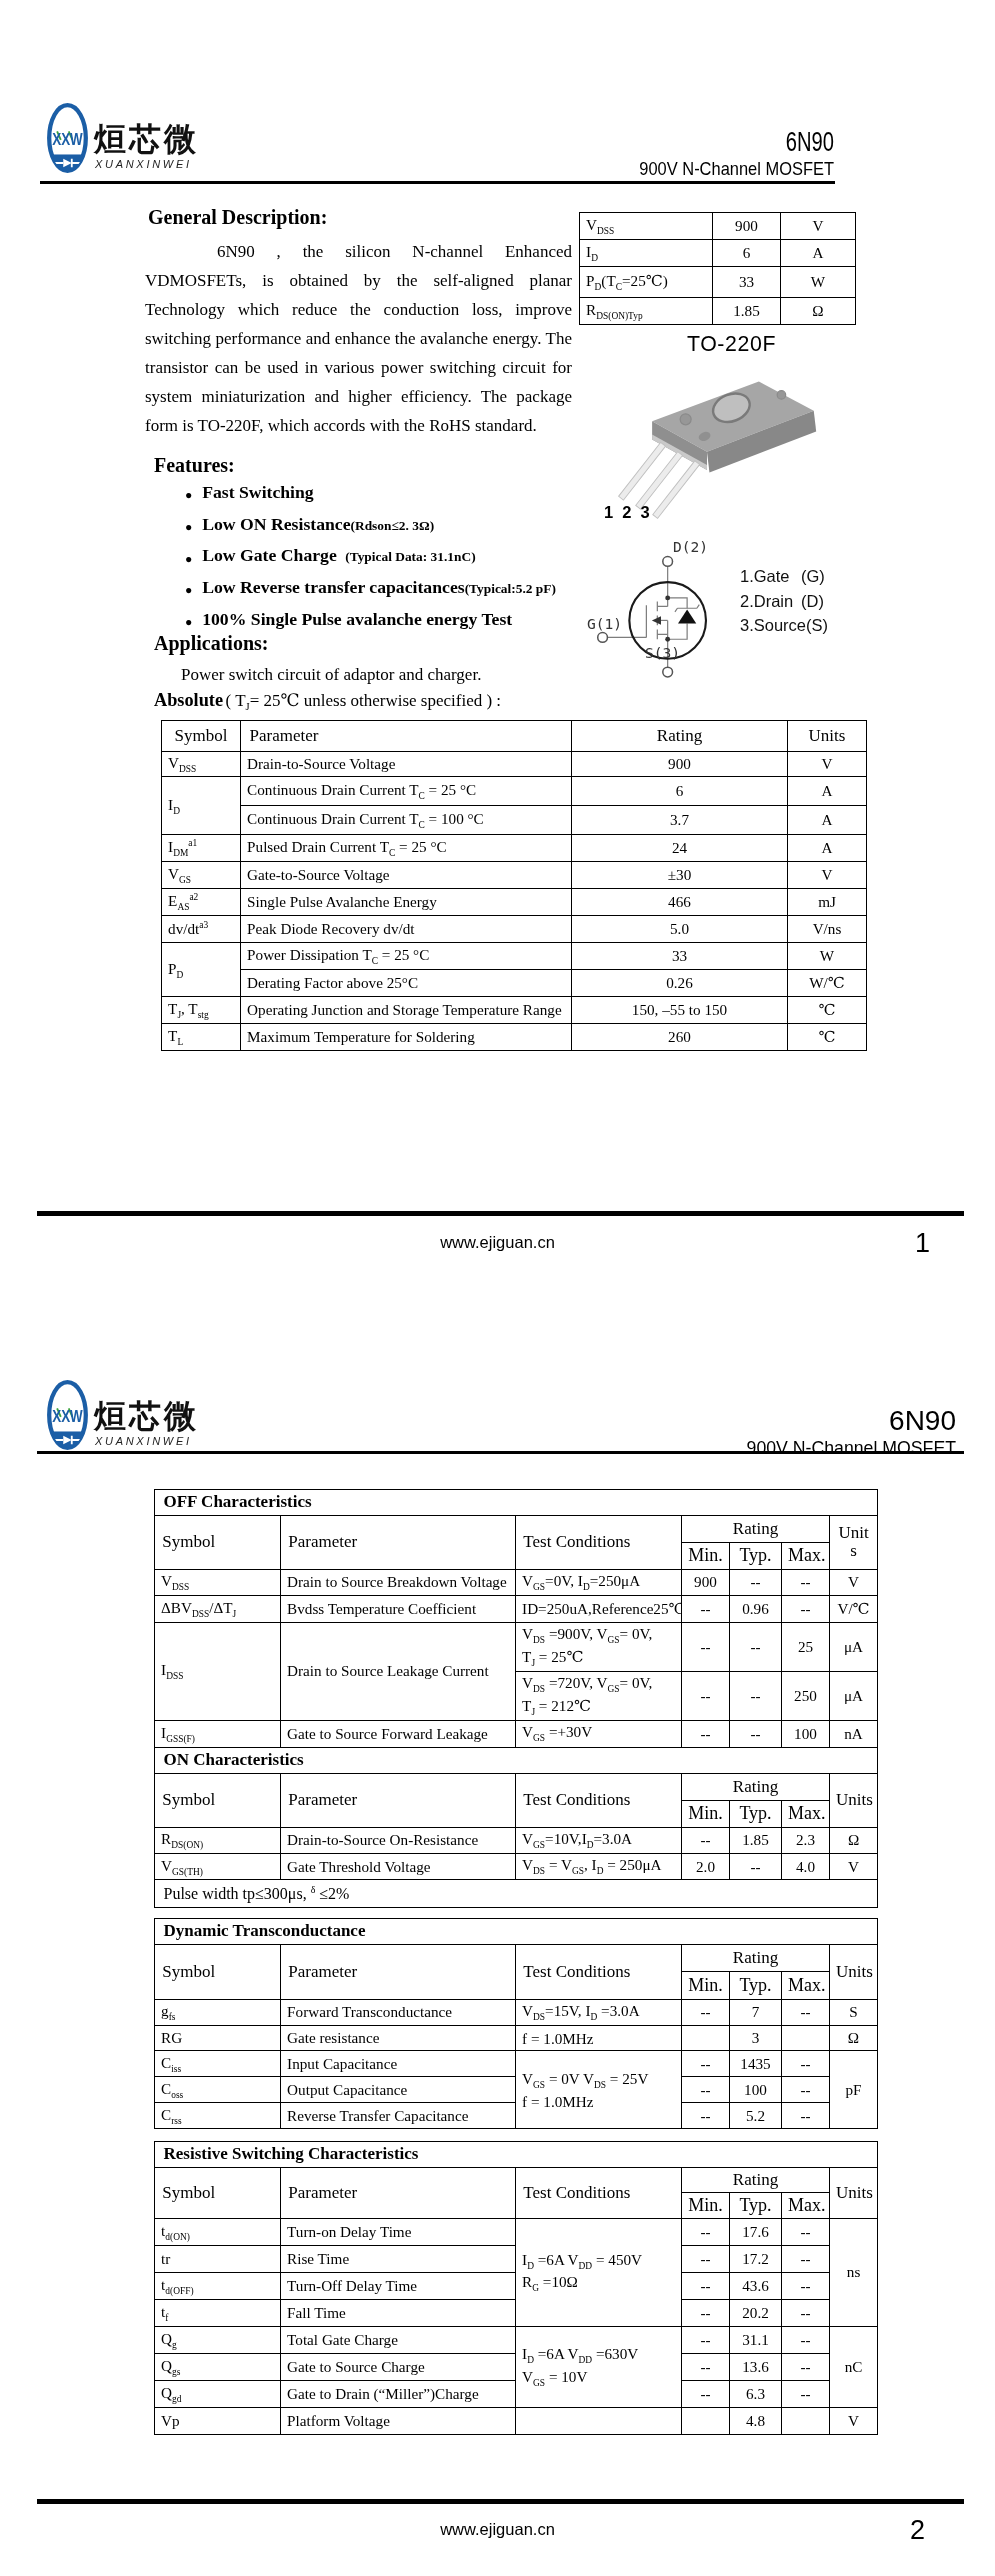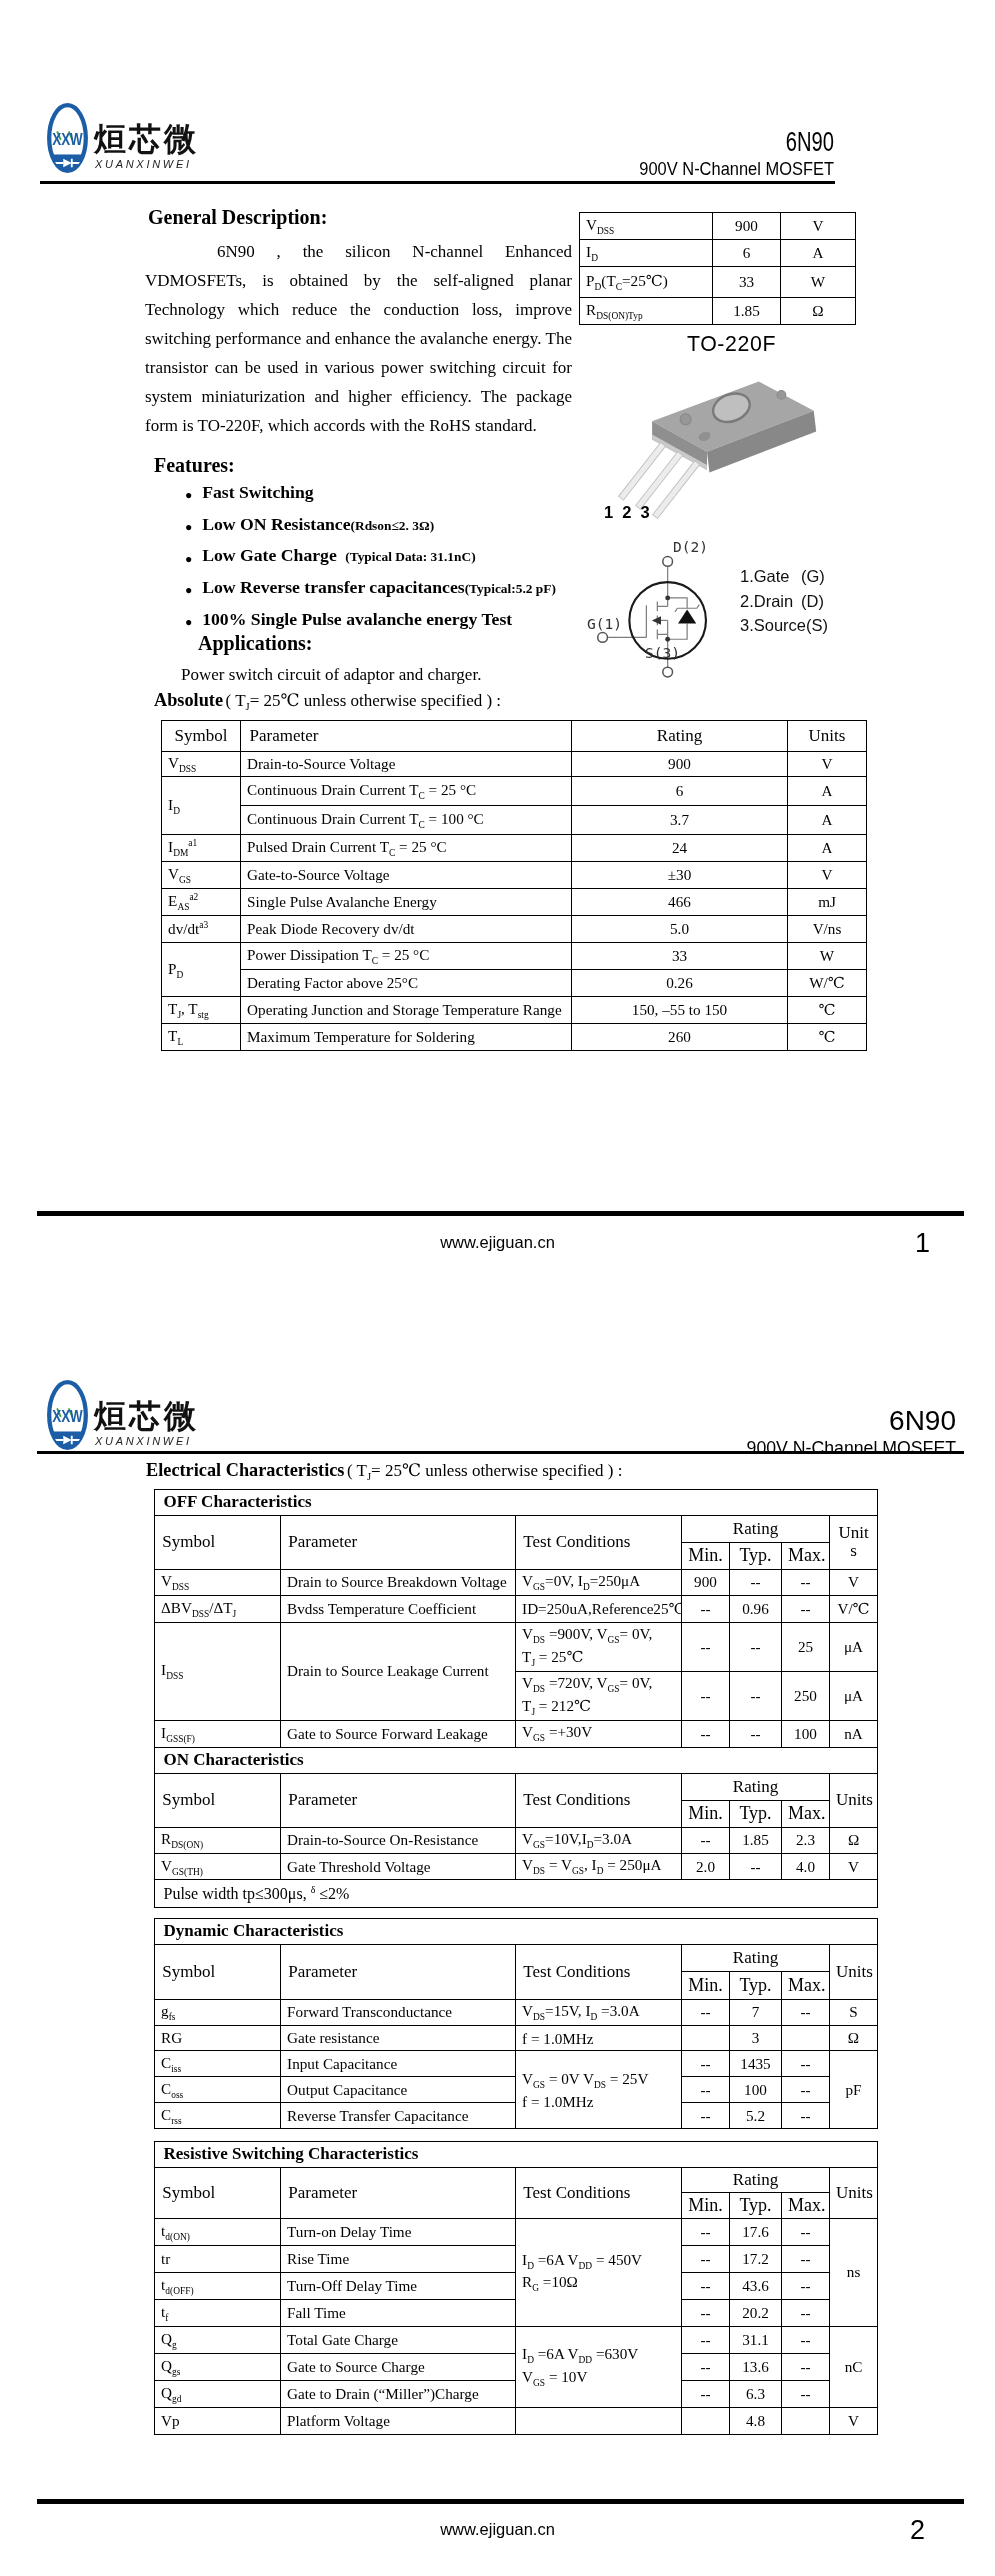--- a/index.html
+++ b/index.html
@@ -186,21 +186,21 @@
 
   <div class="abs h-sec" style="left:154px;top:454px;">Features:</div>
   <ul class="abs" style="left:185px;top:482px;">
     <li class="feat-item"><span class="dot">●</span><span class="f-main">Fast Switching</span><span class="f-paren"></span></li>
     <li class="feat-item"><span class="dot">●</span><span class="f-main">Low ON Resistance</span><span class="f-paren">(Rdson≤2. 3Ω)</span></li>
     <li class="feat-item"><span class="dot">●</span><span class="f-main">Low Gate Charge</span><span class="f-paren" style="margin-left:8.5px">(Typical Data: 31.1nC)</span></li>
     <li class="feat-item"><span class="dot">●</span><span class="f-main">Low Reverse transfer capacitances</span><span class="f-paren">(Typical:5.2 pF)</span></li>
     <li class="feat-item"><span class="dot">●</span><span class="f-main">100% Single Pulse avalanche energy Test</span><span class="f-paren"></span></li>
   </ul>
 
-  <div class="abs h-sec" style="left:154px;top:632px;margin-left:44px;">Applications:</div>
+  <div class="abs h-sec" style="left:154px;top:632px;">Applications:</div>
   <div class="abs apps-body" style="left:181px;top:665px;">Power switch circuit of adaptor and charger.</div>
 
   <div class="abs mixed-h" style="left:154px;top:690px;">
     <span class="b">Absolute</span>
     <span class="r"><span>( T</span><sub>J</sub><span>= 25℃  unless otherwise specified ) :</span></span>
   </div>
   <table class="spec abs" style="left:161px;top:720px;width:706px;">
     <colgroup>
         <col style="width:79px">
         <col style="width:331px">
@@ -310,24 +310,20 @@
     <span class="abs logo-cn" style="left:48px;top:16px;">烜芯微</span>
     <span class="abs logo-en" style="left:49px;top:56px;">XUANXINWEI</span>
   </div>
 
   <div class="abs" style="left:407px;top:117px;width:549px;text-align:right;">
     <div class="part-no">6N90</div>
     <div class="part-sub" style="margin-top:1.2px;">900V N-Channel MOSFET</div>
   </div>
   <div class="abs rule" style="left:37px;top:163px;width:927px;height:3px;"></div>
 
-  <div class="abs mixed-h" style="left:146px;top:172px;">
-    <span class="b">Electrical Characteristics</span>
-    <span class="r"><span>( T</span><sub>J</sub><span>= 25℃  unless otherwise specified ) :</span></span>
-  </div>
 
   <table class="spec abs" style="left:154px;top:201px;width:723px;">
     <colgroup>
         <col style="width:126px">
         <col style="width:235px">
         <col style="width:166px">
         <col style="width:48px">
         <col style="width:52px">
         <col style="width:48px">
         <col style="width:48px">
@@ -458,21 +454,21 @@
         <col style="width:126px">
         <col style="width:235px">
         <col style="width:166px">
         <col style="width:48px">
         <col style="width:52px">
         <col style="width:48px">
         <col style="width:48px">
       </colgroup>
     <tbody>
         <tr class="secbar" style="height:23px">
-      <td colspan="7">Dynamic Characteristics</td>
+      <td colspan="7">Dynamic Transconductance</td>
         </tr>
     <tr class="hdr" style="height:27.4px">
       <td rowspan="2" style="text-align:left;padding-left:7.3px">Symbol</td>
       <td rowspan="2" style="text-align:left;padding-left:7.3px">Parameter</td>
       <td rowspan="2" style="text-align:left;padding-left:7.3px">Test Conditions</td>
       <td colspan="3">Rating</td>
       <td rowspan="2">Units</td>
         </tr>
     <tr class="hdr2" style="height:27.4px">
       <td>Min.</td>

